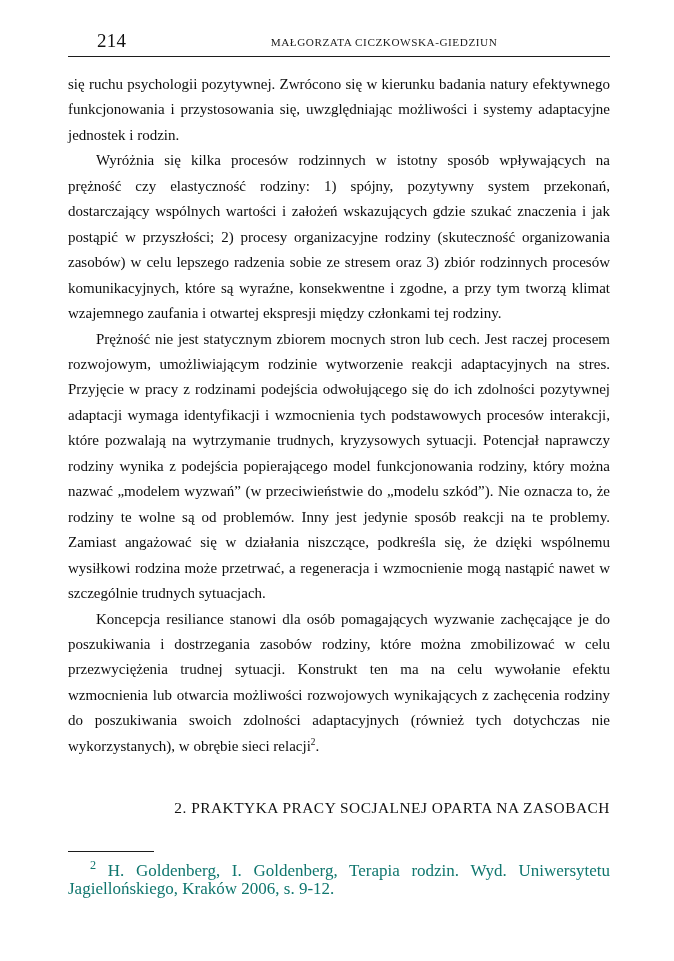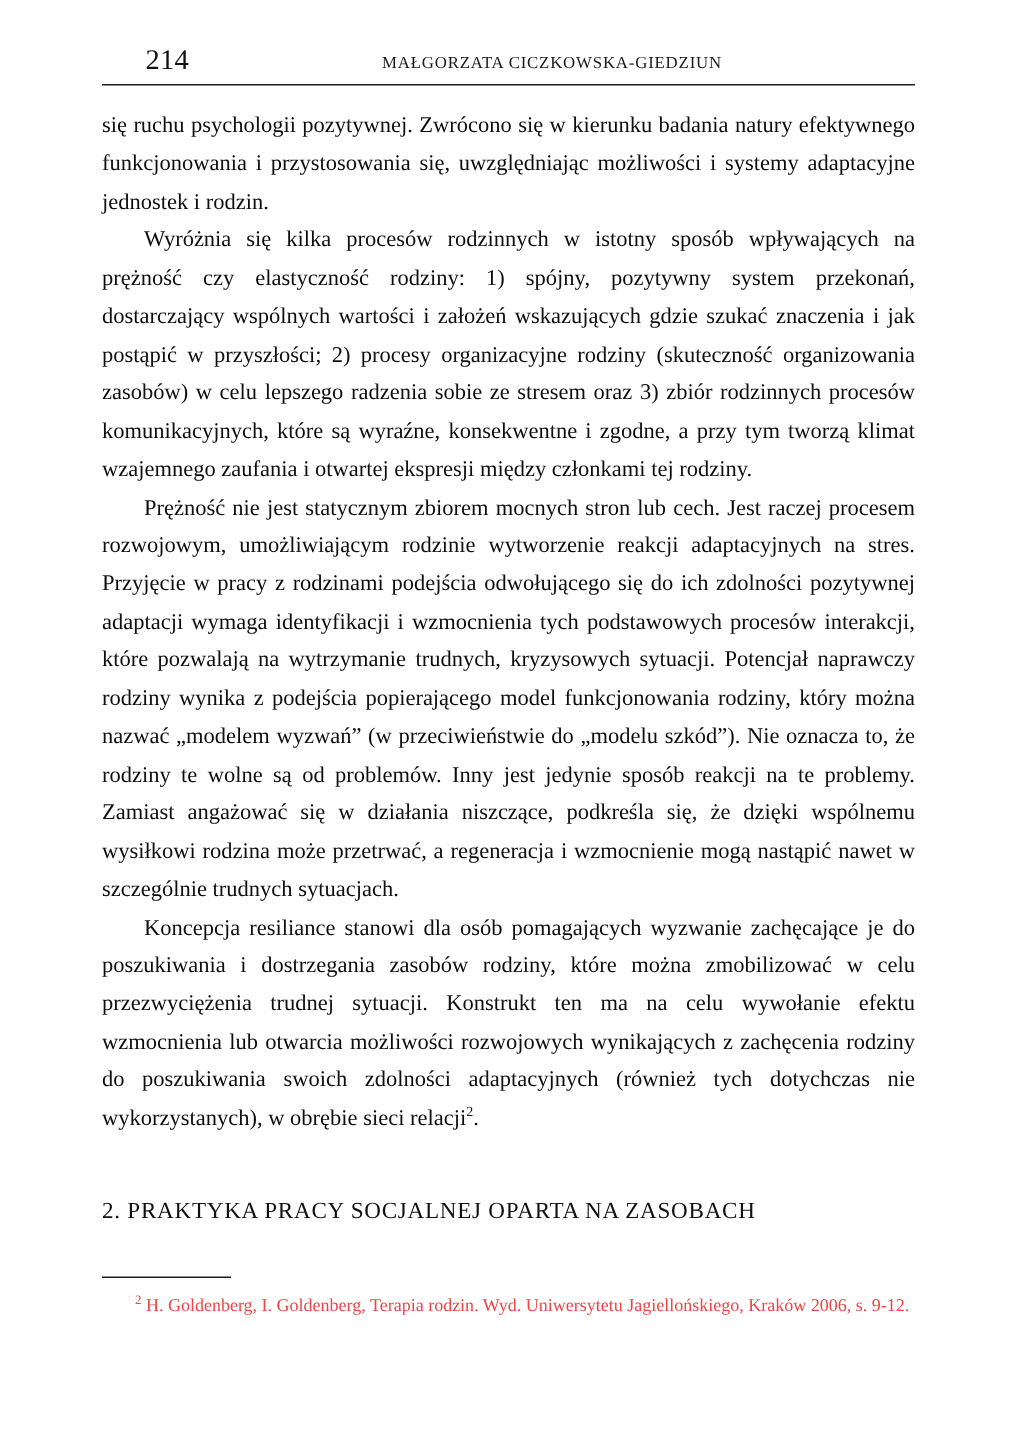--- a/index.html
+++ b/index.html
@@ -30,21 +30,21 @@
     position: absolute;
     left: 0;
     top: 0;
     font-size: 19px;
     line-height: 22px;
     letter-spacing: 0.2px;
     color: #111111;
   }
   .head-title {
     position: absolute;
-    left: 0;
+    left: 16px;
     top: 4px;
     width: 542px;
     text-align: center;
     font-size: 11.2px;
     line-height: 16px;
     letter-spacing: 0.55px;
     color: #1a1a1a;
     text-transform: uppercase;
   }
   .head-rule {
@@ -84,21 +84,21 @@
     vertical-align: super;
     line-height: 0;
   }
 
   
   h2.section-heading {
     margin: 0;
     font-size: 15.4px;
     line-height: 22px;
     font-weight: normal;
-    text-align: left;
+    text-align: right;
     letter-spacing: 0.5px;
     color: #111111;
     text-indent: 0;
   }
   .gap-before-heading { height: 38px; }
   .gap-after-heading  { height: 34px; }
 
   
   .footnote-rule {
     position: absolute;
@@ -106,25 +106,25 @@
     top: 851px;
     width: 86px;
     height: 1px;
     background: #1c1c1c;
   }
   .footnote {
     position: absolute;
     left: 68px;
     top: 862px;
     width: 542px;
-    font-size: 12px;
+    font-size: 17px;
     line-height: 17.6px;
     text-align: justify;
     text-indent: 22px;
-    color: #ef4444;
+    color: #0f766e;
   }
   .footnote sup.fn {
     font-size: 0.72em;
   }
 </style>
 </head>
 <body>
 
 <div class="page">
 

